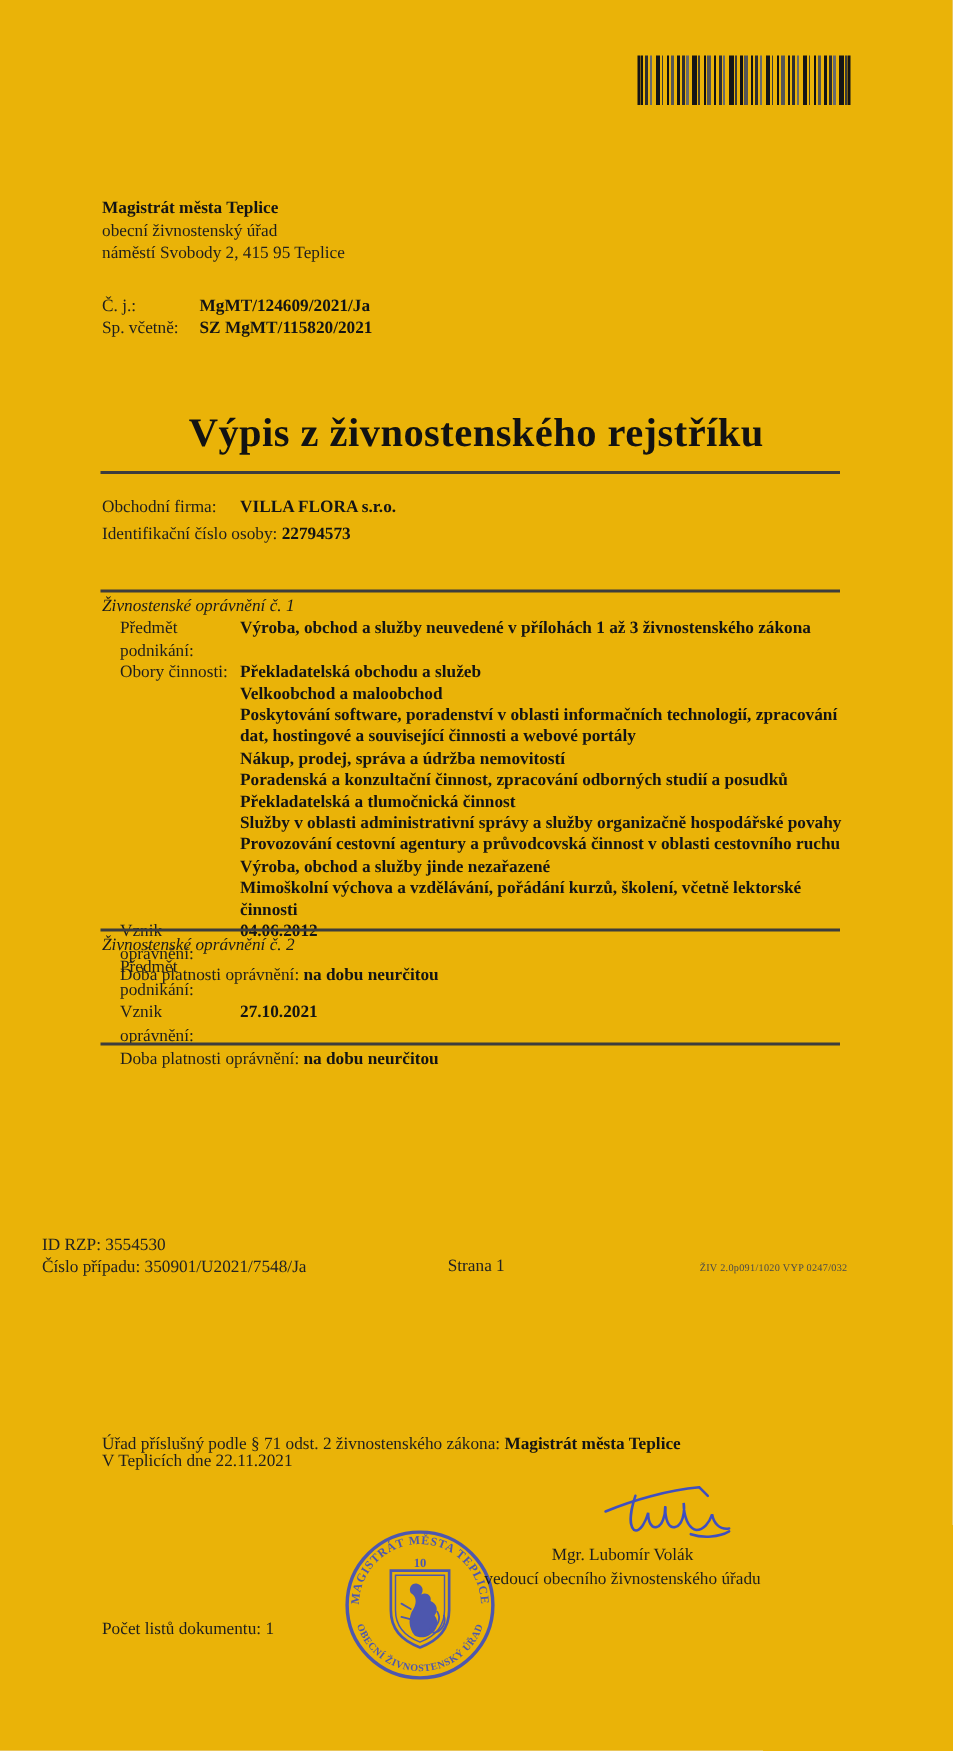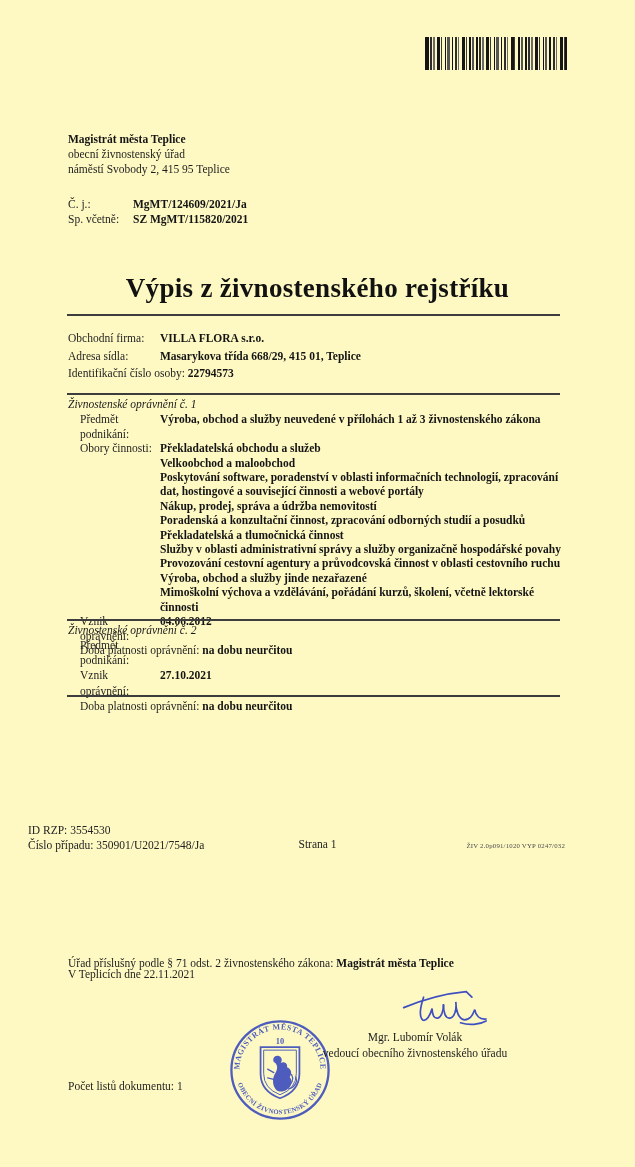--- a/index.html
+++ b/index.html
@@ -1,19 +1,19 @@
 <!DOCTYPE html>
 <html><head>
 <meta charset="utf-8">
 <style>
   html,body{margin:0;padding:0;}
   body{background:#e8e8e8;}
   .page{
     position:relative;width:635px;height:1167px;margin:0 auto;
-    background:#fef9c3;overflow:hidden;
+    background:#eab308;overflow:hidden;
     font-family:"Liberation Serif","DejaVu Serif",serif;
     font-size:11.5px;color:#1e1e1e;
   }
   .b{font-weight:bold;color:#141414;}
   .abs{position:absolute;}
 
   
   .barcode{
     position:absolute;left:425px;top:37px;width:138px;height:33px;
     border-left:2px solid #141414;border-right:2px solid #141414;
@@ -88,24 +88,20 @@
   </div>
 
   <div class="abs title">Výpis z živnostenského rejstříku</div>
 
   <div class="rule rule1"></div>
 
   <div class="abs company">
     <div class="row">
       <span>Obchodní firma:</span>
       <span class="b">VILLA FLORA s.r.o.</span>
-    </div>
-    <div class="row">
-      <span>Adresa sídla:</span>
-      <span class="b">Masarykova třída 668/29, 415 01, Teplice</span>
     </div>
     <div>
       <span>Identifikační číslo osoby:</span>
       <span class="b">22794573</span>
     </div>
   </div>
 
   <div class="rule rule2"></div>
 
   <div class="abs section sec1">

